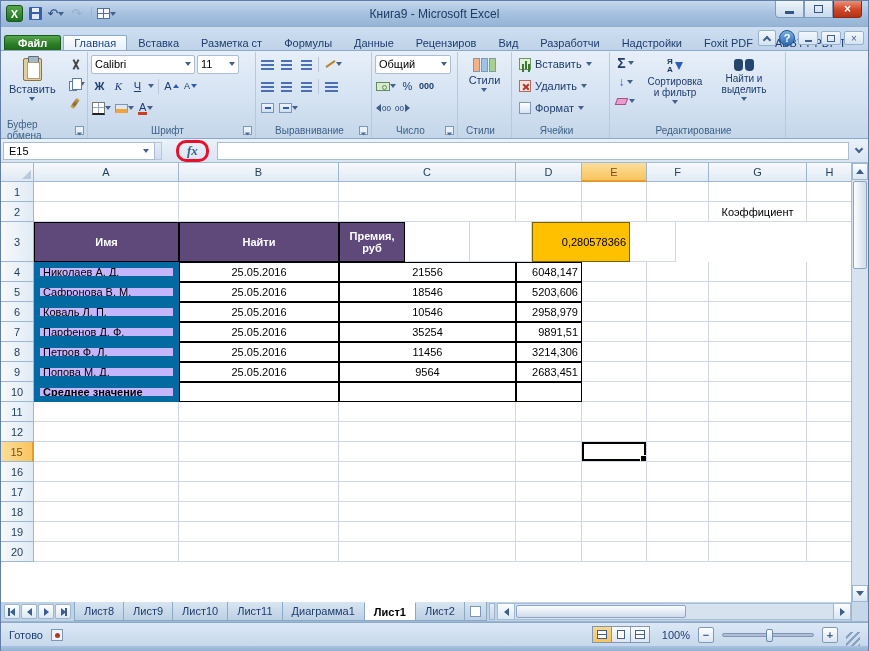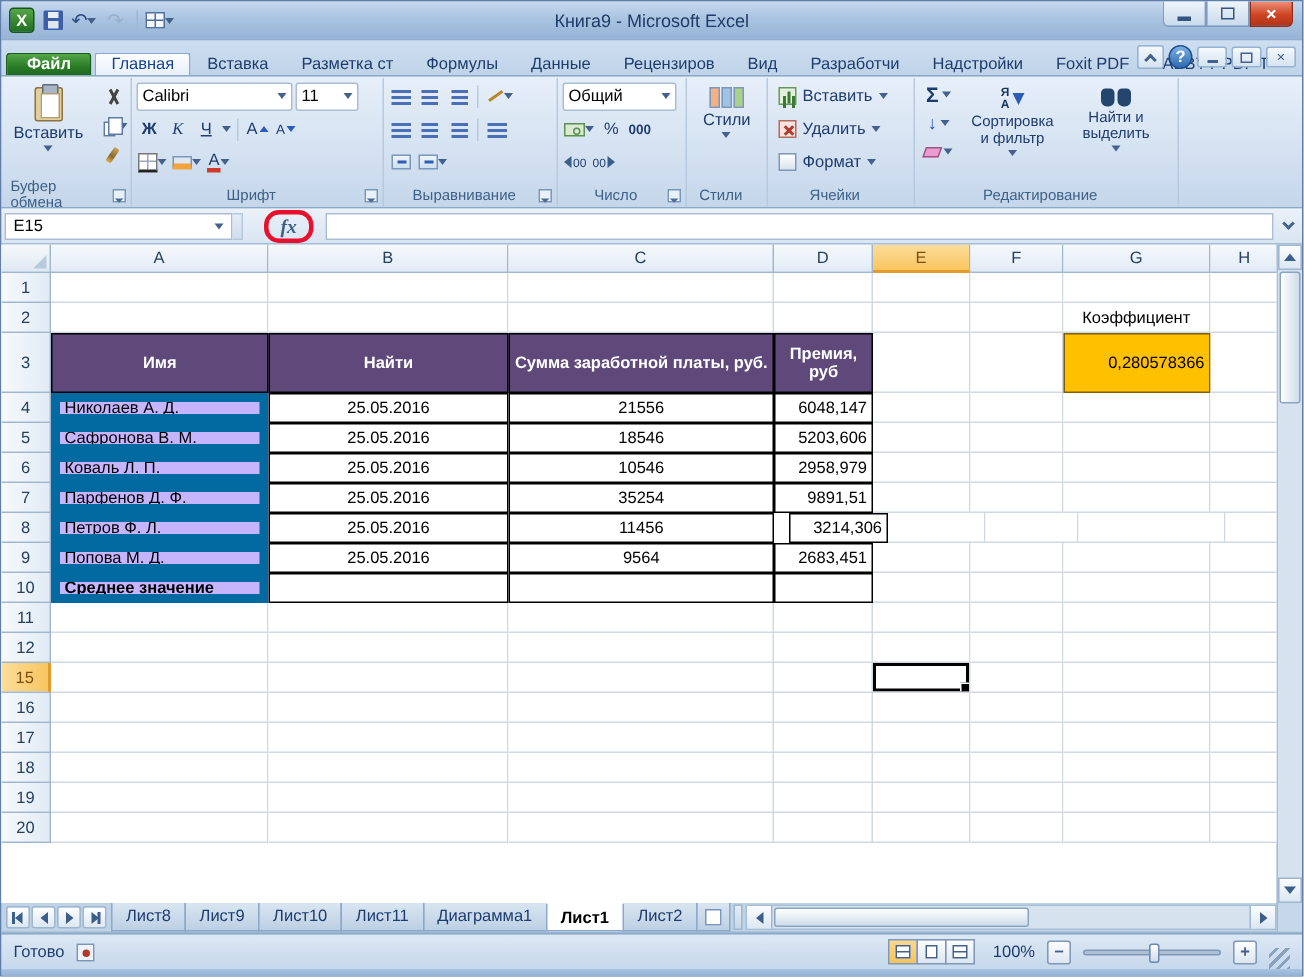--- a/index.html
+++ b/index.html
@@ -569,21 +569,20 @@
           <div class="g-cell" style="width: 66px; flex: 0 0 66px;"></div>
           <div class="g-cell" style="width: 65px; flex: 0 0 65px;"></div>
           <div class="g-cell" style="width: 62px; flex: 0 0 62px;"></div>
           <div class="g-cell center" style="width: 98px; flex: 0 0 98px;">Коэффициент</div>
           <div class="g-cell" style="width: 46px; flex: 0 0 46px;"></div>
         </div>
         <div class="g-row tall">
           <div class="g-rowhead">3</div>
           <div class="g-cell th" style="width: 145px; flex: 0 0 145px;">Имя</div>
           <div class="g-cell th" style="width: 160px; flex: 0 0 160px;">Найти</div>
-          <div class="g-cell th" style="width: 177px; flex: 0 0 177px;">Сумма заработной платы, руб.</div>
           <div class="g-cell th" style="width: 66px; flex: 0 0 66px;">Премия, руб</div>
           <div class="g-cell" style="width: 65px; flex: 0 0 65px;"></div>
           <div class="g-cell" style="width: 62px; flex: 0 0 62px;"></div>
           <div class="g-cell coef" style="width: 98px; flex: 0 0 98px;">0,280578366</div>
           <div class="g-cell" style="width: 46px; flex: 0 0 46px;"></div>
         </div>
         <div class="g-row">
           <div class="g-rowhead">4</div>
           <div class="g-cell name" style="width: 145px; flex: 0 0 145px;">Николаев А. Д.</div>
           <div class="g-cell mid" style="width: 160px; flex: 0 0 160px;">25.05.2016</div>
@@ -625,21 +624,21 @@
           <div class="g-cell" style="width: 65px; flex: 0 0 65px;"></div>
           <div class="g-cell" style="width: 62px; flex: 0 0 62px;"></div>
           <div class="g-cell" style="width: 98px; flex: 0 0 98px;"></div>
           <div class="g-cell" style="width: 46px; flex: 0 0 46px;"></div>
         </div>
         <div class="g-row">
           <div class="g-rowhead">8</div>
           <div class="g-cell name" style="width: 145px; flex: 0 0 145px;">Петров Ф. Л.</div>
           <div class="g-cell mid" style="width: 160px; flex: 0 0 160px;">25.05.2016</div>
           <div class="g-cell mid" style="width: 177px; flex: 0 0 177px;">11456</div>
-          <div class="g-cell rt" style="width: 66px; flex: 0 0 66px; margin-left: 10px;">3214,306</div>
+          <div class="g-cell rt" style="width: 66px; flex: 0 0 66px;">3214,306</div>
           <div class="g-cell" style="width: 65px; flex: 0 0 65px;"></div>
           <div class="g-cell" style="width: 62px; flex: 0 0 62px;"></div>
           <div class="g-cell" style="width: 98px; flex: 0 0 98px;"></div>
           <div class="g-cell" style="width: 46px; flex: 0 0 46px;"></div>
         </div>
         <div class="g-row">
           <div class="g-rowhead">9</div>
           <div class="g-cell name" style="width: 145px; flex: 0 0 145px;">Попова М. Д.</div>
           <div class="g-cell mid" style="width: 160px; flex: 0 0 160px;">25.05.2016</div>
           <div class="g-cell mid" style="width: 177px; flex: 0 0 177px;">9564</div>

